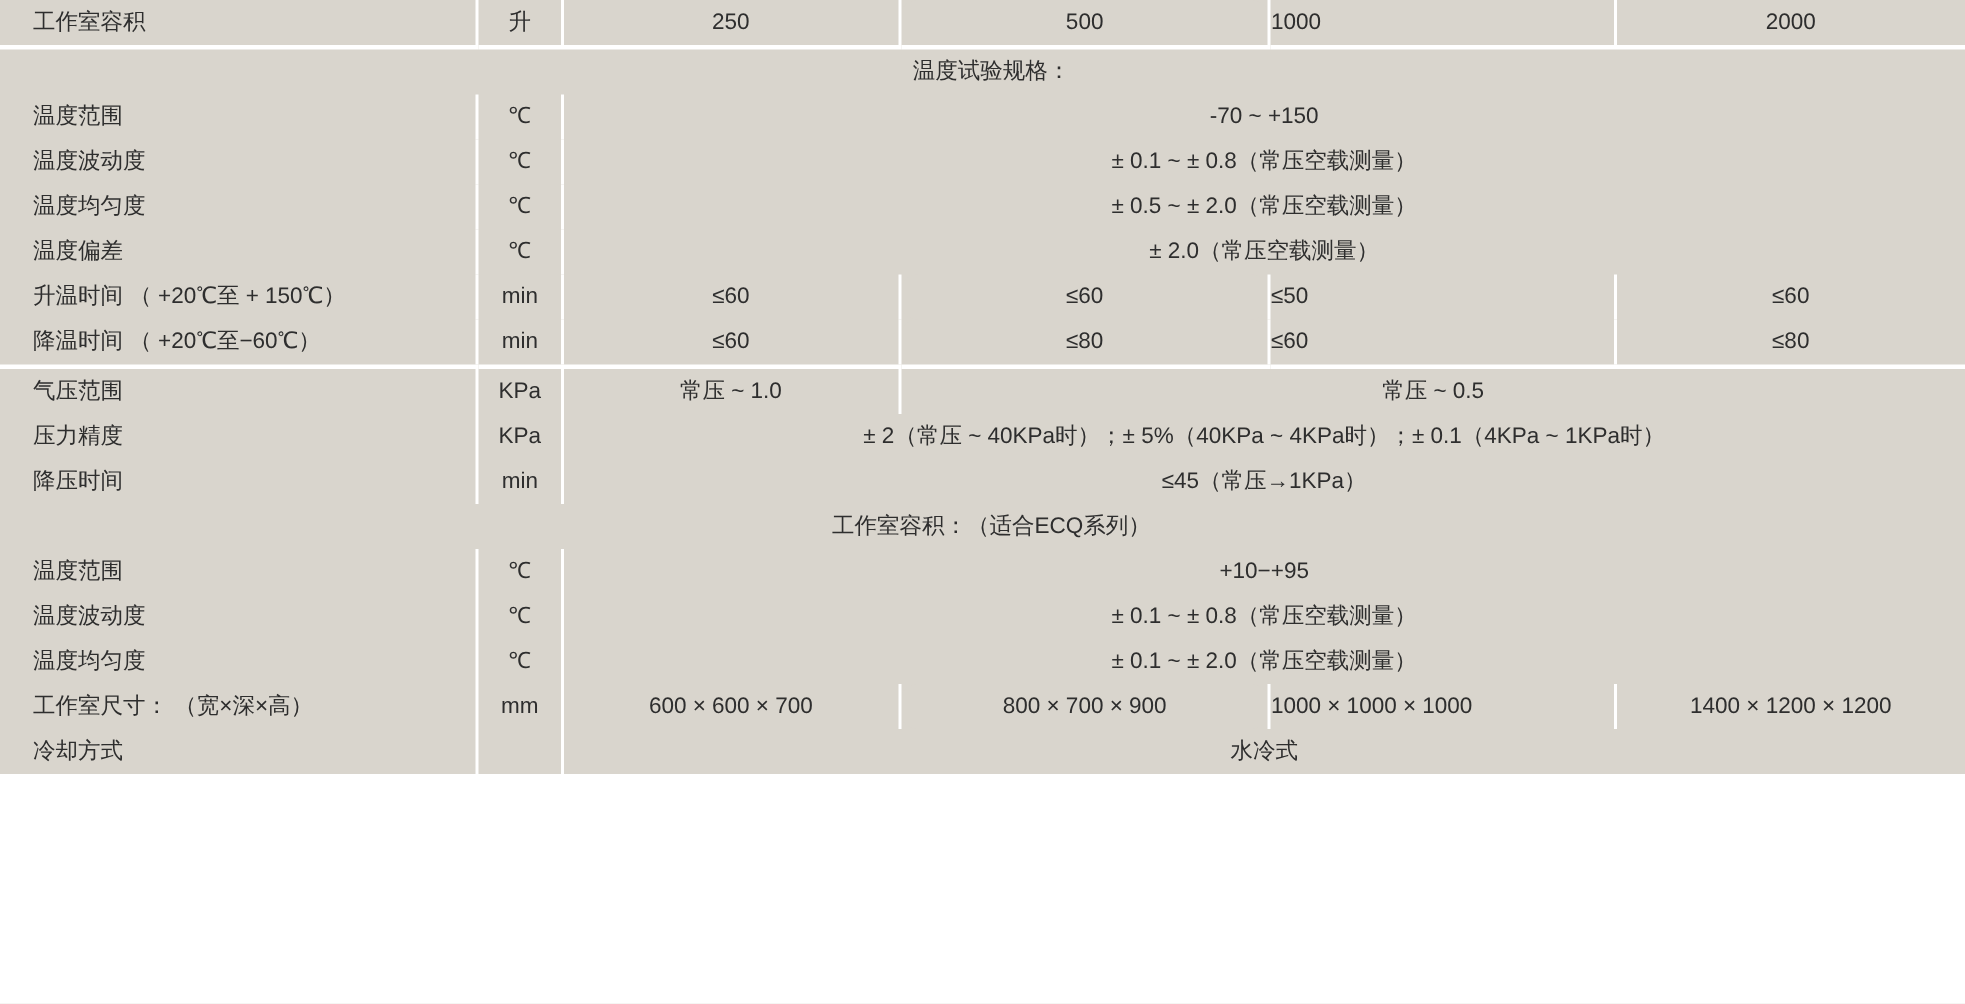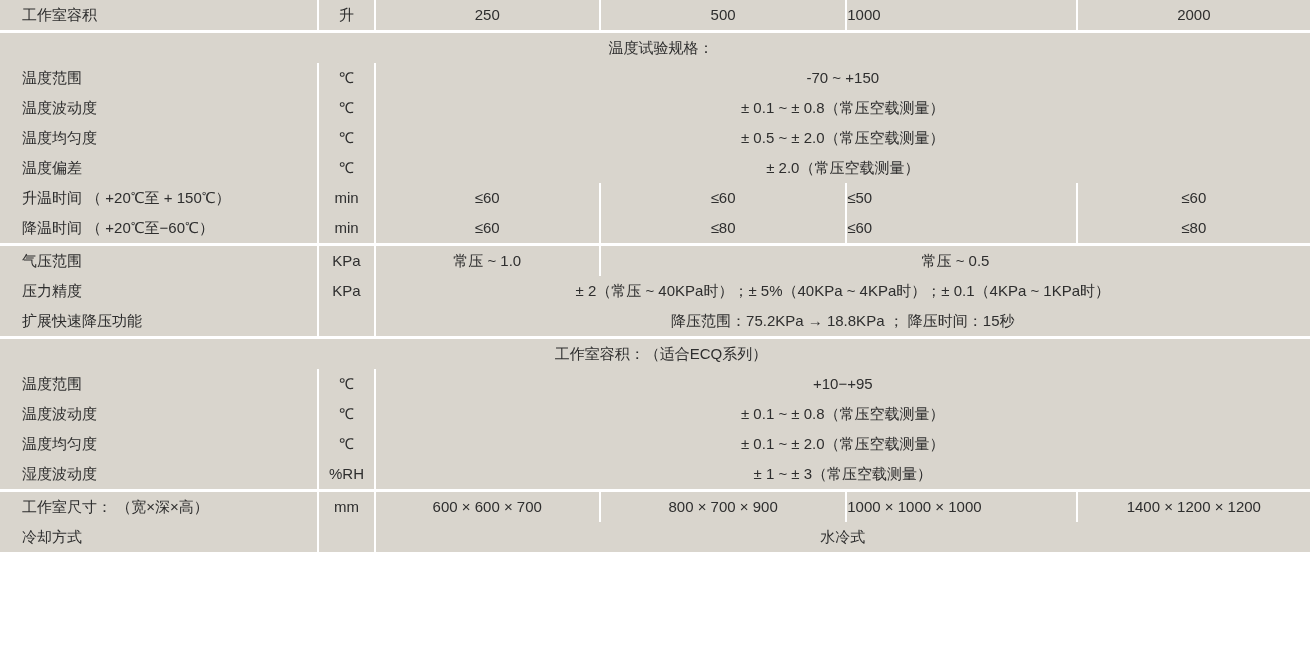--- a/index.html
+++ b/index.html
@@ -114,49 +114,44 @@
       <td class="c-label">气压范围</td>
       <td class="c-unit">KPa</td>
       <td class="c-v1">常压 ~ 1.0</td>
       <td class="span-all with-left" colspan="3">常压 ~ 0.5</td>
     </tr>
     <tr>
       <td class="c-label">压力精度</td>
       <td class="c-unit">KPa</td>
       <td class="span-all with-left" colspan="4">± 2（常压 ~ 40KPa时）；± 5%（40KPa ~ 4KPa时）；± 0.1（4KPa ~ 1KPa时）</td>
     </tr>
-    <tr class="sep-below">
-      <td class="c-label">扩展快速降压功能</td>
-      <td class="c-unit unit-blank"></td>
-      <td class="span-all with-left" colspan="4">降压范围：75.2KPa → 18.8KPa ； 降压时间：15秒</td>
+    <tr>
+      <td class="c-label">降压时间</td>
+      <td class="c-unit">min</td>
+      <td class="span-all with-left" colspan="4">≤45（常压→1KPa）</td>
     </tr>
 
     <tr>
       <td class="grp-title" colspan="6">工作室容积：（适合ECQ系列）</td>
     </tr>
     <tr>
       <td class="c-label">温度范围</td>
       <td class="c-unit">℃</td>
       <td class="span-all with-left" colspan="4">+10−+95</td>
     </tr>
     <tr>
       <td class="c-label">温度波动度</td>
       <td class="c-unit">℃</td>
       <td class="span-all with-left" colspan="4">± 0.1 ~ ± 0.8（常压空载测量）</td>
     </tr>
     <tr>
       <td class="c-label">温度均匀度</td>
       <td class="c-unit">℃</td>
       <td class="span-all with-left" colspan="4">± 0.1 ~ ± 2.0（常压空载测量）</td>
     </tr>
-    <tr class="sep-below">
-      <td class="c-label">湿度波动度</td>
-      <td class="c-unit">%RH</td>
-      <td class="span-all with-left" colspan="4">± 1 ~ ± 3（常压空载测量）</td>
-    </tr>
 
     <tr>
       <td class="c-label">工作室尺寸：  （宽×深×高）</td>
       <td class="c-unit">mm</td>
       <td class="c-v1">600 × 600 × 700</td>
       <td class="c-v2">800 × 700 × 900</td>
       <td class="c-v3">1000 × 1000 × 1000</td>
       <td class="c-v4">1400 × 1200 × 1200</td>
     </tr>
 

